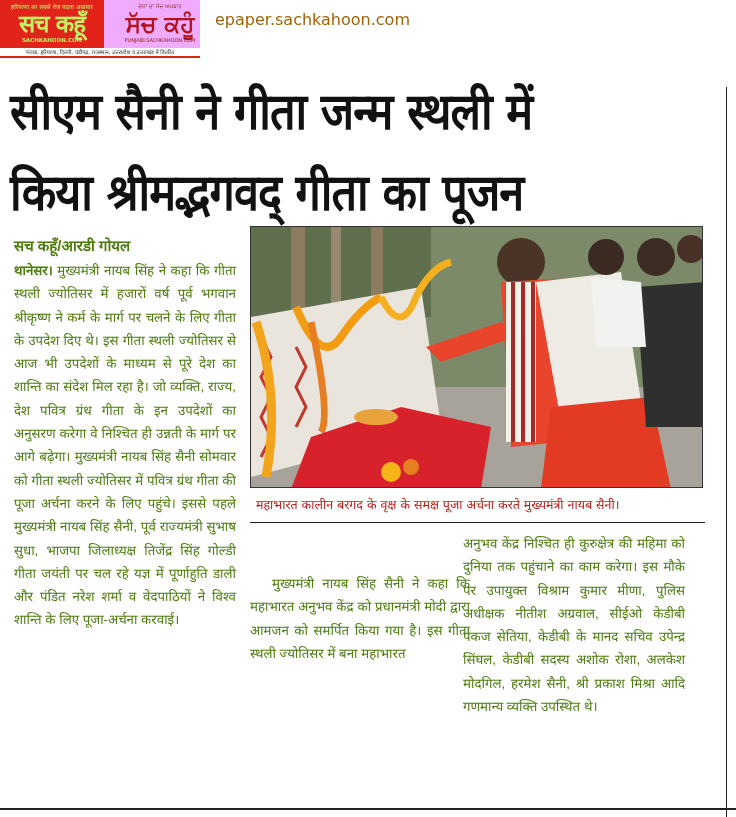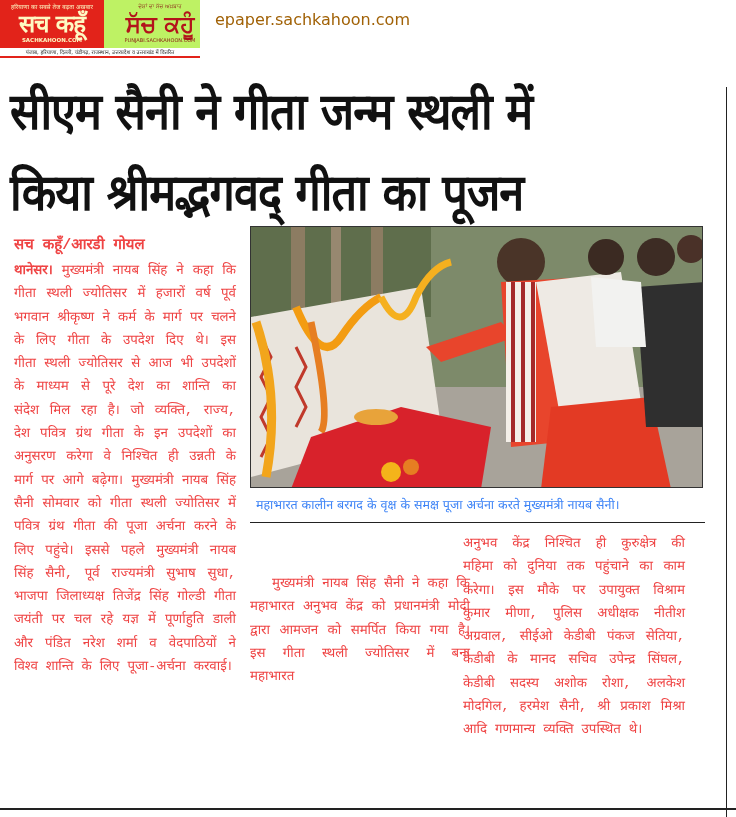--- a/index.html
+++ b/index.html
@@ -6,28 +6,28 @@
     html, body {
       width: 736px; height: 817px; background: #ffffff; overflow: hidden;
       font-family: "DejaVu Sans", sans-serif; color: #111;
     }
     .page { position: relative; width: 736px; height: 817px; background: #fff; }
 
     
     .masthead { position: absolute; left: 0; top: 0; width: 200px; height: 58px; }
     .logo-red {
       position: absolute; left: 0; top: 0; width: 104px; height: 48px;
-      background: #e2231a; color: #fef9c3; text-align: center; overflow: hidden;
+      background: #e2231a; color: #bef264; text-align: center; overflow: hidden;
     }
     .logo-red .tag { font-size: 6px; line-height: 9px; padding-top: 2px; }
     .logo-red .name { font-size: 24px; font-weight: bold; line-height: 26px; letter-spacing: -1px; }
     .logo-red .url { font-size: 5.5px; line-height: 7px; font-weight: bold; }
     .logo-yellow {
       position: absolute; left: 104px; top: 0; width: 96px; height: 48px;
-      background: #bef264; color: #b3131b; text-align: center; overflow: hidden; padding-left: 16px;
+      background: #f0abfc; color: #b3131b; text-align: center; overflow: hidden; padding-left: 16px;
     }
     .logo-yellow .tag { font-size: 5.5px; line-height: 9px; padding-top: 2px; color: #8a1a14; }
     .logo-yellow .name { font-size: 23px; font-weight: bold; line-height: 26px; }
     .logo-yellow .url { font-size: 5px; line-height: 7px; color: #8a1a14; }
     .logo-strip {
       position: absolute; left: 0; top: 48px; width: 200px; height: 10px;
       background: #fff; border-bottom: 2px solid #e2231a;
       font-size: 5.3px; line-height: 9px; color: #222; text-align: center; white-space: nowrap; overflow: hidden;
     }
     .site-info { position: absolute; left: 215px; top: 10px; color: #a16207; }
@@ -39,35 +39,35 @@
       position: absolute; left: 10px; top: 72px; width: 685px;
       font-family: "DejaVu Sans", sans-serif; font-weight: bold;
       font-size: 45px; line-height: 72px; color: #111; letter-spacing: -1px;
       transform: scaleY(1.12); transform-origin: top left;
     }
     .headline div { white-space: nowrap; }
     .right-rule-top { position: absolute; left: 726px; top: 87px; width: 1px; height: 730px; background: #222; }
 
     
     .col-text {
-      font-family: Liberation Mono, monospace; font-size: 13.3px; line-height: 23.3px;
-      text-align: justify; color: #ef4444;
+      font-family: Liberation Sans, sans-serif; font-size: 13.3px; line-height: 23.3px;
+      text-align: justify; color: #4d7c0f;
     }
     .col1 { position: absolute; left: 14px; top: 235px; width: 222px; }
     .byline { font-weight: bold; font-size: 15px; line-height: 22px; margin-bottom: 2px; }
     .dateline { font-weight: bold; }
 
     .photo {
       position: absolute; left: 250px; top: 226px; width: 453px; height: 262px;
       border: 1px solid #333; overflow: hidden;
       background: linear-gradient(180deg, #6f7c62 0%, #8a9477 35%, #b9b6a8 60%, #9a8f86 100%);
     }
     .caption {
       position: absolute; left: 256px; top: 496px; width: 450px;
-      font-size: 12.5px; line-height: 18px; color: #3b82f6; white-space: nowrap;
+      font-size: 12.5px; line-height: 18px; color: #b91c1c; white-space: nowrap;
     }
     .caption-rule { position: absolute; left: 250px; top: 522px; width: 455px; height: 1px; background: #222; }
 
     .col2 { position: absolute; left: 250px; top: 532px; width: 220px; }
     .col3 { position: absolute; left: 463px; top: 532px; width: 222px; }
     .indent { text-indent: 22px; margin-top: 40px; }
     .bottom-rule { position: absolute; left: 0; top: 808px; width: 736px; height: 2px; background: #222; }
   </style>
 </head>
 <body>

